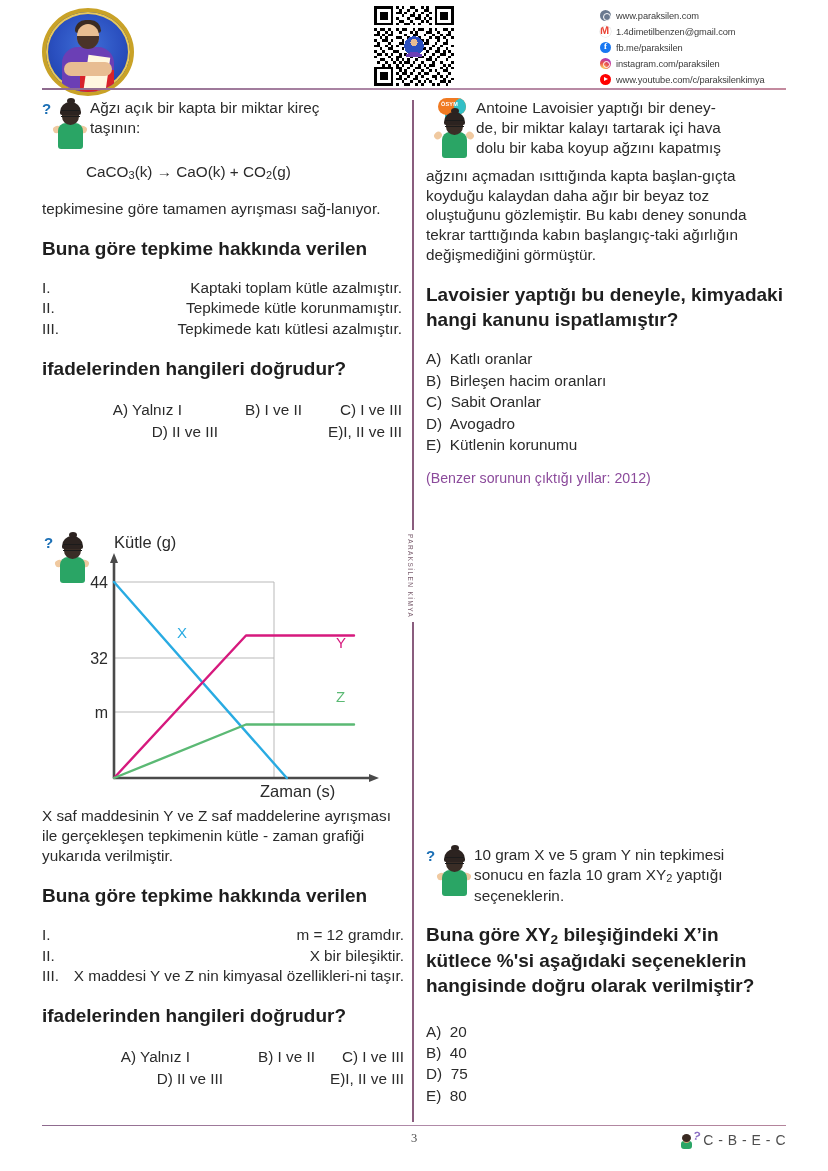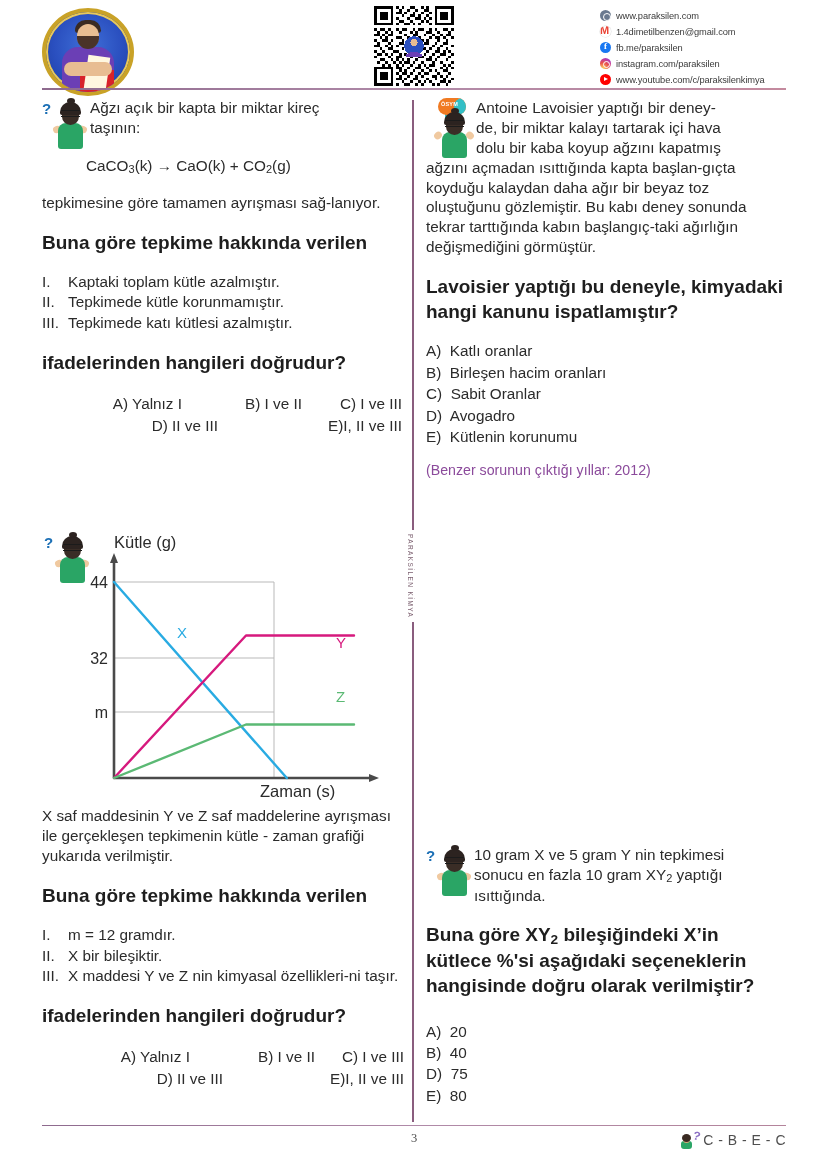--- a/index.html
+++ b/index.html
@@ -245,21 +245,21 @@
     border-left: 6px solid #33bfc6;
     border-bottom: 7px solid transparent;
   }
 
   .q-body {
     font-size: 15.3px;
     line-height: 1.30;
     color: #2b2b2b;
   }
   .equation {
-    margin: 14px 0 0 44px;
+    margin: 20px 0 0 44px;
     font-size: 15.3px;
     color: #2b2b2b;
   }
   .after-eq {
     margin: 16px 0 0 0;
     font-size: 15.3px;
     line-height: 1.30;
   }
   .bold-q {
     font-weight: bold;
@@ -273,21 +273,21 @@
     font-size: 15.3px;
     line-height: 1.32;
   }
   .roman-item {
     display: flex;
   }
   .roman-item .rnum {
     width: 26px;
     flex: 0 0 26px;
   }
-  .roman-item .rtxt { flex: 1; }
+  .roman-item .rtxt { flex: 1; text-align: right; }
   .options-inline {
     margin: 17px 0 0 0;
     font-size: 15.3px;
     line-height: 1.45;
     text-align: right;
   }
   .opt-row1 { display: flex; }
   .opt-row2 { display: flex; padding-left: 36px; }
   .opt-row1 span, .opt-row2 span { white-space: nowrap; }
   .options-stacked {
@@ -792,21 +792,21 @@
             <span class="g-glass" style="top:10px;"></span>
           </span>
         </span>
       </div>
       <div class="q-body">
         <div style="padding-left:50px;">
           <div>Antoine Lavoisier yaptığı bir deney-</div>
           <div>de, bir miktar kalayı tartarak içi hava</div>
           <div>dolu bir kaba koyup ağzını kapatmış</div>
         </div>
-        <div style="margin-top:0px;">ağzını açmadan ısıttığında kapta başlan-gıçta koyduğu kalaydan daha ağır bir beyaz toz oluştuğunu gözlemiştir. Bu kabı deney sonunda tekrar tarttığında kabın başlangıç-taki ağırlığın değişmediğini görmüştür.</div>
+        <div style="margin-top:8px;">ağzını açmadan ısıttığında kapta başlan-gıçta koyduğu kalaydan daha ağır bir beyaz toz oluştuğunu gözlemiştir. Bu kabı deney sonunda tekrar tarttığında kabın başlangıç-taki ağırlığın değişmediğini görmüştür.</div>
         <div class="bold-q">Lavoisier yaptığı bu deneyle, kimyadaki hangi kanunu ispatlamıştır?</div>
         <div class="options-stacked">
           <div class="opt-line">A)  Katlı oranlar</div>
           <div class="opt-line">B)  Birleşen hacim oranları</div>
           <div class="opt-line">C)  Sabit Oranlar</div>
           <div class="opt-line">D)  Avogadro</div>
           <div class="opt-line">E)  Kütlenin korunumu</div>
         </div>
         <div class="note-purple">(Benzer sorunun çıktığı yıllar: 2012)</div>
       </div>
@@ -825,21 +825,21 @@
             <span class="g-beard"></span>
           <span class="g-hair"></span>
             <span class="g-bun"></span>
           <span class="g-glass"></span>
         </span>
       </div>
       <div class="q-body">
         <div style="padding-left:48px;">
           <div>10 gram X ve 5 gram Y nin tepkimesi</div>
           <div><span>sonucu en fazla 10 gram XY</span><sub>2</sub><span> yaptığı</span></div>
-          <div>ısıttığında.</div>
+          <div>seçeneklerin.</div>
         </div>
         <div class="bold-q"><span>Buna göre XY</span><sub>2</sub><span> bileşiğindeki X’in kütlece %'si aşağıdaki seçeneklerin hangisinde doğru olarak verilmiştir?</span></div>
         <div class="options-stacked" style="margin-top:22px;">
           <div class="opt-line">A)  20</div>
           <div class="opt-line">B)  40</div>
           <div class="opt-line">D)  75</div>
           <div class="opt-line">E)  80</div>
         </div>
       </div>
     </div>

